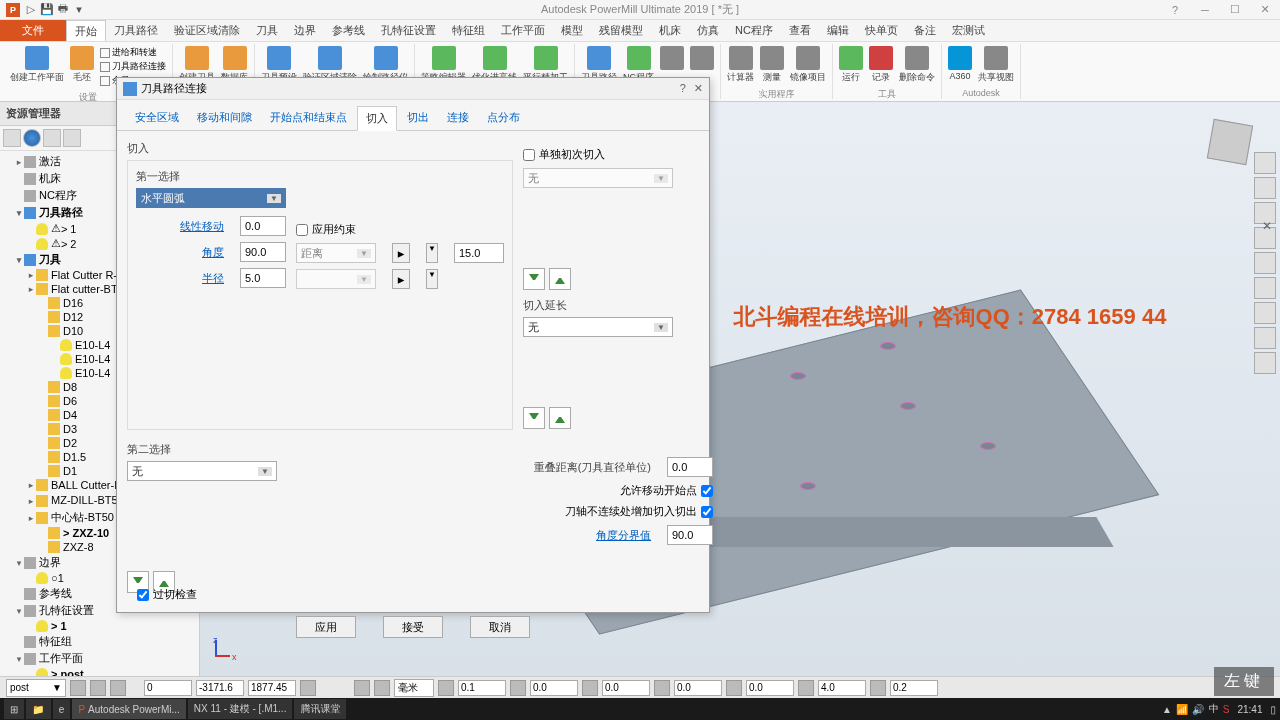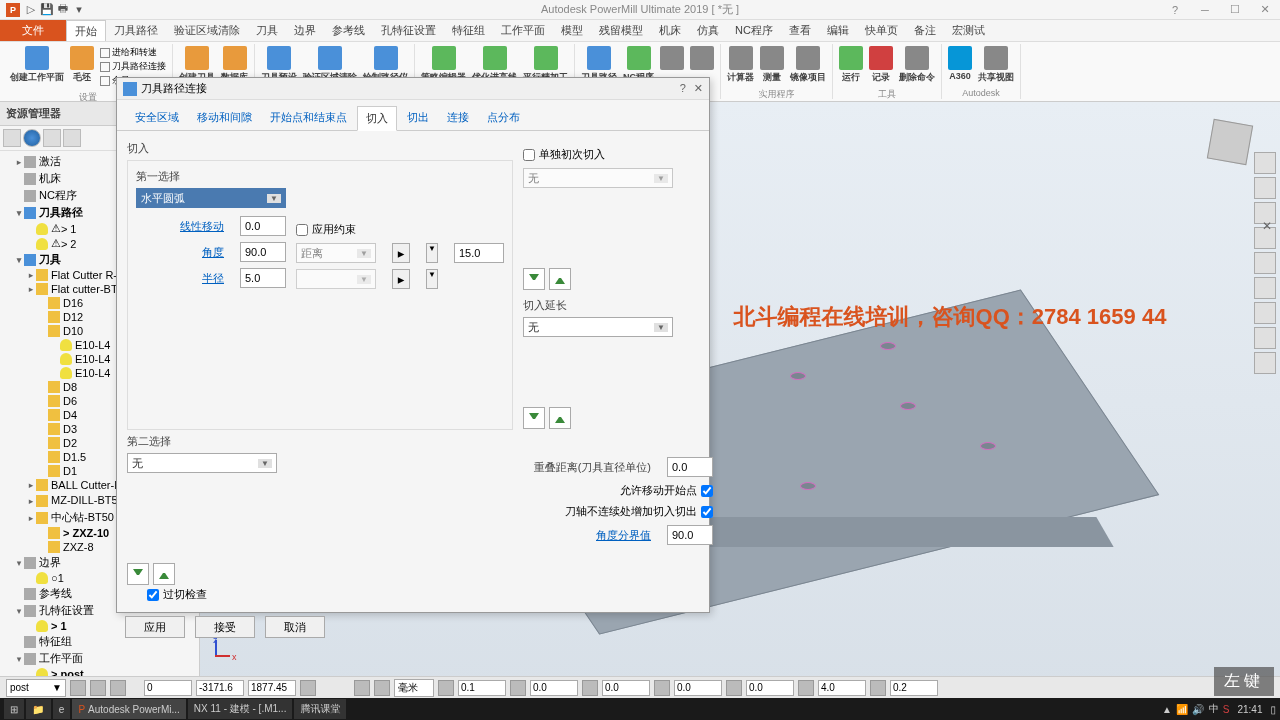--- a/index.html
+++ b/index.html
@@ -15,21 +15,21 @@
 .menubar .mitem.active { background: #fff; border: 1px solid #ccc; border-bottom: none; }
 .menubar .file-tab { background: #d9531e; color: #fff; padding: 3px 22px; }
 .ribbon { height: 60px; background: #f9f9f9; border-bottom: 1px solid #ccc; display: flex; padding: 2px 4px; }
 .ribbon-group { display: flex; flex-direction: column; align-items: center; padding: 0 4px; border-right: 1px solid #e0e0e0; }
 .ribbon-btns { display: flex; gap: 2px; }
 .ribbon-btn { display: flex; flex-direction: column; align-items: center; padding: 2px; gap: 1px; }
 .ribbon-btn .ricon { width: 24px; height: 24px; background: #4a90d9; border-radius: 2px; }
 .ribbon-btn .ricon.orange { background: #e89a3c; }
 .ribbon-btn .ricon.green { background: #5cb85c; }
 .ribbon-btn .ricon.gray { background: #888; }
-.ribbon-btn .rlabel { font-size: 9px; color: #444; white-space: nowrap; font-weight: bold; }
+.ribbon-btn .rlabel { font-size: 9px; color: #444; white-space: nowrap; }
 .ribbon-label { font-size: 9px; color: #888; text-align: center; padding-top: 2px; }
 .ribbon-sub { display: flex; flex-direction: column; gap: 1px; font-size: 9px; padding: 2px; }
 .ribbon-sub div { display: flex; align-items: center; gap: 2px; }
 .ribbon-sub .cb { width: 10px; height: 10px; border: 1px solid #888; }
 .main { display: flex; height: 598px; }
 .sidebar { width: 200px; background: #f5f5f5; border-right: 1px solid #ccc; display: flex; flex-direction: column; }
 .sidebar-header { background: #e8e8e8; padding: 4px 6px; font-weight: bold; color: #444; border-bottom: 1px solid #ccc; }
 .sidebar-tools { display: flex; padding: 3px; gap: 2px; border-bottom: 1px solid #ddd; }
 .sidebar-tools .tbtn { width: 18px; height: 18px; background: #ddd; border: 1px solid #bbb; }
 .sidebar-tools .tbtn.globe { background: radial-gradient(#4a90d9, #2060a0); border-radius: 50%; }
@@ -78,21 +78,21 @@
 .combo.plain { background: #fff; color: #333; border: 1px solid #aaa; }
 .combo .arrow { margin-left: auto; color: #666; font-size: 8px; background: #e0e0e0; width: 14px; text-align: center; }
 .combo.plain .arrow { color: #666; }
 .checkbox-row { display: flex; align-items: center; gap: 4px; margin: 6px 0; }
 .checkbox-row input { width: 12px; height: 12px; }
 .arrow-btns { display: flex; gap: 4px; margin: 4px 0; }
 .arrow-btns .abtn { width: 22px; height: 22px; border: 1px solid #aaa; background: #fff; display: flex; align-items: center; justify-content: center; }
 .arrow-btns .abtn .sarrow { width: 10px; height: 10px; }
 .arrow-btns .abtn.down .sarrow { border-top: 6px solid #3a8a3a; border-left: 4px solid transparent; border-right: 4px solid transparent; }
 .arrow-btns .abtn.up .sarrow { border-bottom: 6px solid #3a8a3a; border-left: 4px solid transparent; border-right: 4px solid transparent; }
-.dialog-buttons { display: flex; justify-content: flex-start; gap: 10px; padding: 8px; }
+.dialog-buttons { display: flex; justify-content: center; gap: 27px; padding: 8px; }
 .dialog-buttons button { width: 60px; height: 22px; border: 1px solid #aaa; background: #f0f0f0; font-size: 11px; cursor: pointer; }
 .bottom-toolbar { position: absolute; bottom: 22px; left: 0; right: 0; height: 22px; background: #e8e8e8; border-top: 1px solid #ccc; display: flex; align-items: center; padding: 0 6px; gap: 4px; }
 .bottom-toolbar .bb-combo { width: 60px; height: 18px; border: 1px solid #aaa; background: #fff; font-size: 10px; display: flex; align-items: center; padding: 0 3px; }
 .bottom-toolbar .bb-icon { width: 16px; height: 16px; background: #bbb; border: 1px solid #999; }
 .bottom-toolbar input { width: 48px; height: 16px; border: 1px solid #aaa; font-size: 10px; padding: 0 2px; }
 .taskbar { position: absolute; bottom: 0; left: 0; right: 0; height: 22px; background: #1a1a1a; display: flex; align-items: center; padding: 0 4px; gap: 2px; }
 .taskbar .task-btn { height: 20px; padding: 0 6px; background: #333; color: #ccc; font-size: 10px; display: flex; align-items: center; gap: 3px; }
 .taskbar .task-btn.active { background: #444; }
 .taskbar .tray { margin-left: auto; display: flex; gap: 4px; color: #ccc; font-size: 10px; align-items: center; }
 .taskbar .tray .clock { padding: 0 4px; }
@@ -581,21 +581,21 @@
             <div class="form-row" style="justify-content:flex-start">
               <div class="combo plain" style="width:80px;opacity:0.5">
                   <span class="arrow">▼</span>
                 </div>
               <button style="width:18px;height:20px;border:1px solid #aaa;background:#f0f0f0">▸</button>
               <span style="width:12px;border:1px solid #aaa;height:20px;background:#f0f0f0;font-size:8px;text-align:center">▼</span>
             </div>
           </div>
         </div>
       </div>
-      <div class="section-title" style="margin-top:4px">第二选择</div>
+      <div class="section-title" style="margin-top:12px">第二选择</div>
       <div class="combo plain">
           <span>无</span>
           <span class="arrow">▼</span>
         </div>
       <div class="arrow-btns" style="margin-top:90px">
         <div class="abtn down">
             <div class="sarrow"></div>
           </div>
         <div class="abtn up">
             <div class="sarrow"></div>
@@ -643,21 +643,21 @@
       <div class="checkbox-row" style="justify-content:flex-end">
           <span>刀轴不连续处增加切入切出</span>
           <input type="checkbox" checked="" style="">
         </div>
       <div class="form-row">
           <label>角度分界值</label>
           <input type="text" value="90.0" style="">
         </div>
     </div>
   </div>
-  <div class="checkbox-row" style="padding-left:30px">
+  <div class="checkbox-row" style="padding-left:20px">
       <input type="checkbox" checked="" style="">
       <span>过切检查</span>
     </div>
   <div class="dialog-buttons">
     <button>应用</button>
     <button>接受</button>
     <button>取消</button>
   </div>
 </div>
 

